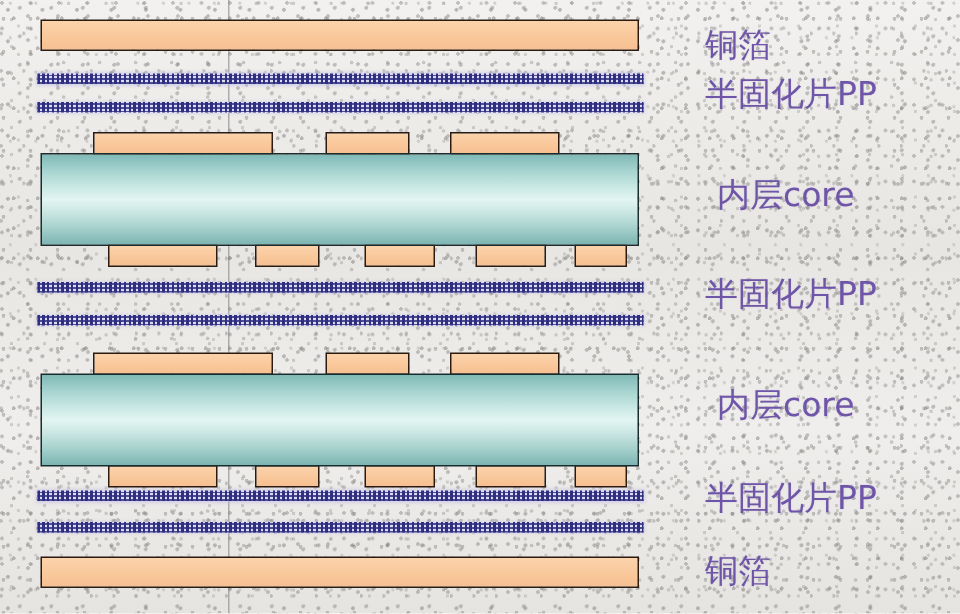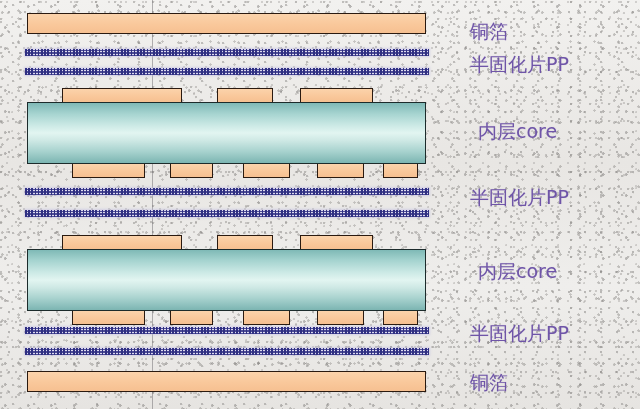--- a/index.html
+++ b/index.html
@@ -86,21 +86,21 @@
         rgba(47,47,130,0.95) 2.4px, rgba(47,47,130,0.95) 3.8px,
         rgba(230,228,246,0.45) 3.8px, rgba(230,228,246,0.45) 5.0px);
     box-shadow: 0 0 2px 1px rgba(190,186,226,0.55);
   }
 
   
   .label {
     position: absolute;
     color: #6f55a8;
     font-family: "DejaVu Sans", sans-serif;
-    font-size: 19px;
+    font-size: 22px;
     line-height: 22px;
     white-space: nowrap;
     text-shadow: 0 0 1px rgba(120,100,170,0.25);
   }
 </style>
 </head>
 <body>
 
 <div id="stage">
   <div class="guide-line" style="left: 152px;"></div>

